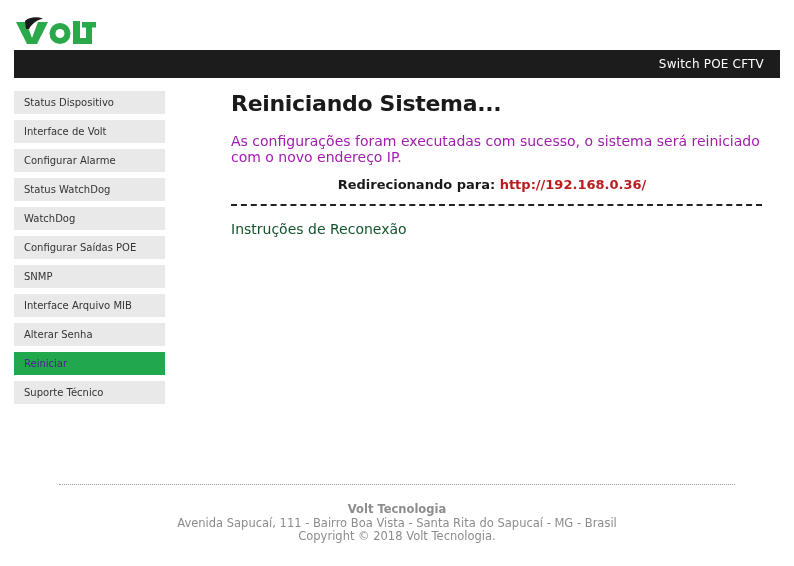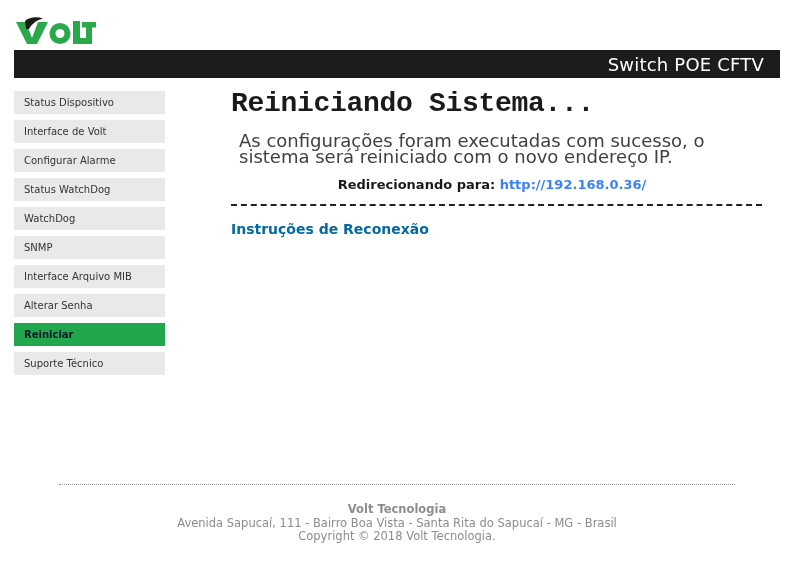--- a/index.html
+++ b/index.html
@@ -36,21 +36,21 @@
     top: 50px;
     width: 766px;
     height: 28px;
     background: #1c1c1c;
     display: flex;
     align-items: center;
     justify-content: flex-end;
   }
   .titlebar-text {
     color: #ffffff;
-    font-size: 18px;
+    font-size: 12px;
     padding-right: 16px;
     letter-spacing: 0.2px;
   }
 
   
   .sidebar {
     position: absolute;
     left: 14px;
     top: 91px;
     width: 151px;
@@ -62,68 +62,66 @@
     height: 23px;
     line-height: 23px;
     padding: 0 0 0 10px;
     border-bottom: 6px solid #ffffff;
     box-sizing: content-box;
     white-space: nowrap;
     overflow: hidden;
   }
   .menu-item.active {
     background: #22a84c;
-    color: #0f172a;
-    font-weight: bold;
+    color: #4c1d95;
   }
 
   
   .content {
     position: absolute;
     left: 231px;
     top: 88px;
     width: 540px;
   }
   .page-title {
-    font-size: 28px;
+    font-size: 22px;
     font-weight: bold;
     color: #1a1a1a;
     margin: 0;
     line-height: 32px;
     letter-spacing: -0.3px;
-    font-family: Liberation Mono, monospace;
   }
   .intro-text {
-    font-size: 18px;
-    color: #404040;
-    margin: 13px 0 0 8px;
+    font-size: 14px;
+    color: #a21caf;
+    margin: 13px 0 0 0;
     line-height: 16px;
   }
   .redirect-line {
     font-size: 13px;
     font-weight: bold;
     color: #1a1a1a;
     text-align: center;
     margin: 12px 0 0 0;
     padding-right: 18px;
   }
   .redirect-url {
-    color: #3b82f6;
+    color: #b91c1c;
     font-weight: bold;
   }
   .dashed-rule {
     margin: 12px 0 0 0;
     border: 0;
     border-top: 2px dashed #222222;
     width: 531px;
   }
   .section-title {
     font-size: 14px;
-    font-weight: bold;
-    color: #0369a1;
+    font-weight: normal;
+    color: #14532d;
     margin: 15px 0 8px 0;
   }
 
   
   .footer {
     position: absolute;
     left: 0;
     top: 484px;
     width: 794px;
     text-align: center;
@@ -176,20 +174,23 @@
     <span>Interface de Volt</span>
   </div>
   <div class="menu-item">
     <span>Configurar Alarme</span>
   </div>
   <div class="menu-item">
     <span>Status WatchDog</span>
   </div>
   <div class="menu-item">
     <span>WatchDog</span>
+  </div>
+  <div class="menu-item">
+    <span>Configurar Saídas POE</span>
   </div>
   <div class="menu-item">
     <span>SNMP</span>
   </div>
   <div class="menu-item">
     <span>Interface Arquivo MIB</span>
   </div>
   <div class="menu-item">
     <span>Alterar Senha</span>
   </div>

